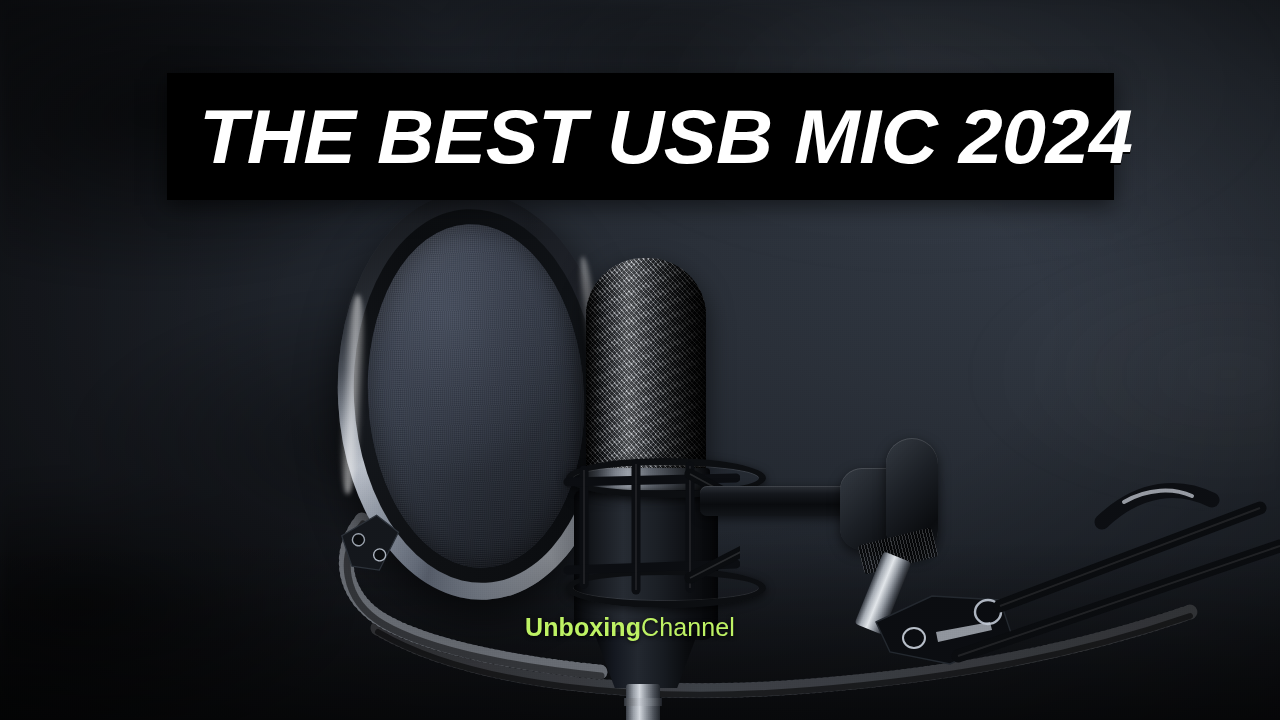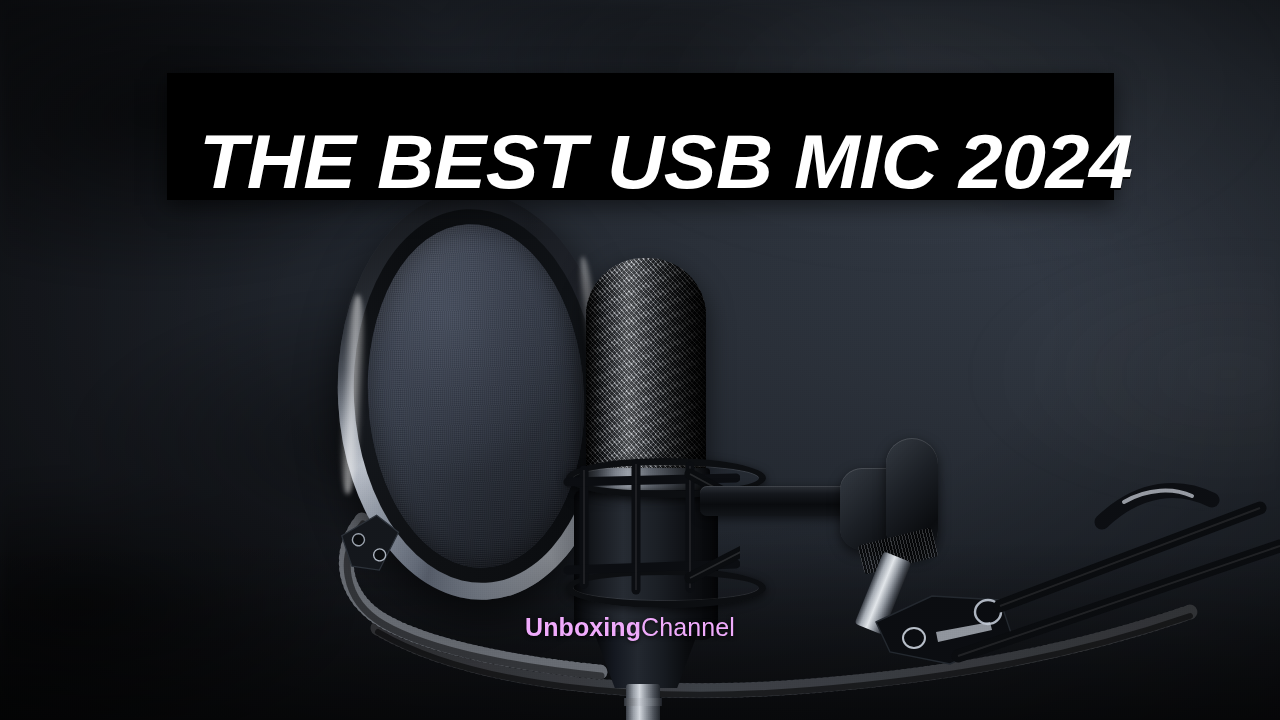--- a/index.html
+++ b/index.html
@@ -213,21 +213,21 @@
     border-radius:4px;
   }
 
   
   .cable{position:absolute;left:0;top:0;}
 
   
   .banner{
     position:absolute;left:167px;top:73px;width:947px;height:127px;
     background:#000;
-    display:flex;align-items:flex-end;
+    display:flex;align-items:center;
     box-shadow:0 6px 22px rgba(0,0,0,.55);
   }
   .banner-title{
     color:#fff;
     font-family:"Liberation Sans","DejaVu Sans",sans-serif;
     font-weight:700;
     font-style:italic;
     font-size:76px;
     line-height:1;
     letter-spacing:-0.5px;
@@ -236,21 +236,21 @@
     transform:scaleX(1.04);
     transform-origin:left center;
     text-shadow:0 2px 0 rgba(0,0,0,.9);
   }
 
   
   .watermark{
     position:absolute;left:525px;top:615px;
     font-family:"Liberation Sans","DejaVu Sans",sans-serif;
     font-size:25px;line-height:1;
-    color:#f0abfc;
+    color:#bef264;
     white-space:nowrap;
     text-shadow:0 1px 4px rgba(0,0,0,.8);
     letter-spacing:.1px;
   }
   .watermark .wm-bold{font-weight:700;}
   .watermark .wm-reg{font-weight:400;}
 </style>
 </head>
 <body>
 

